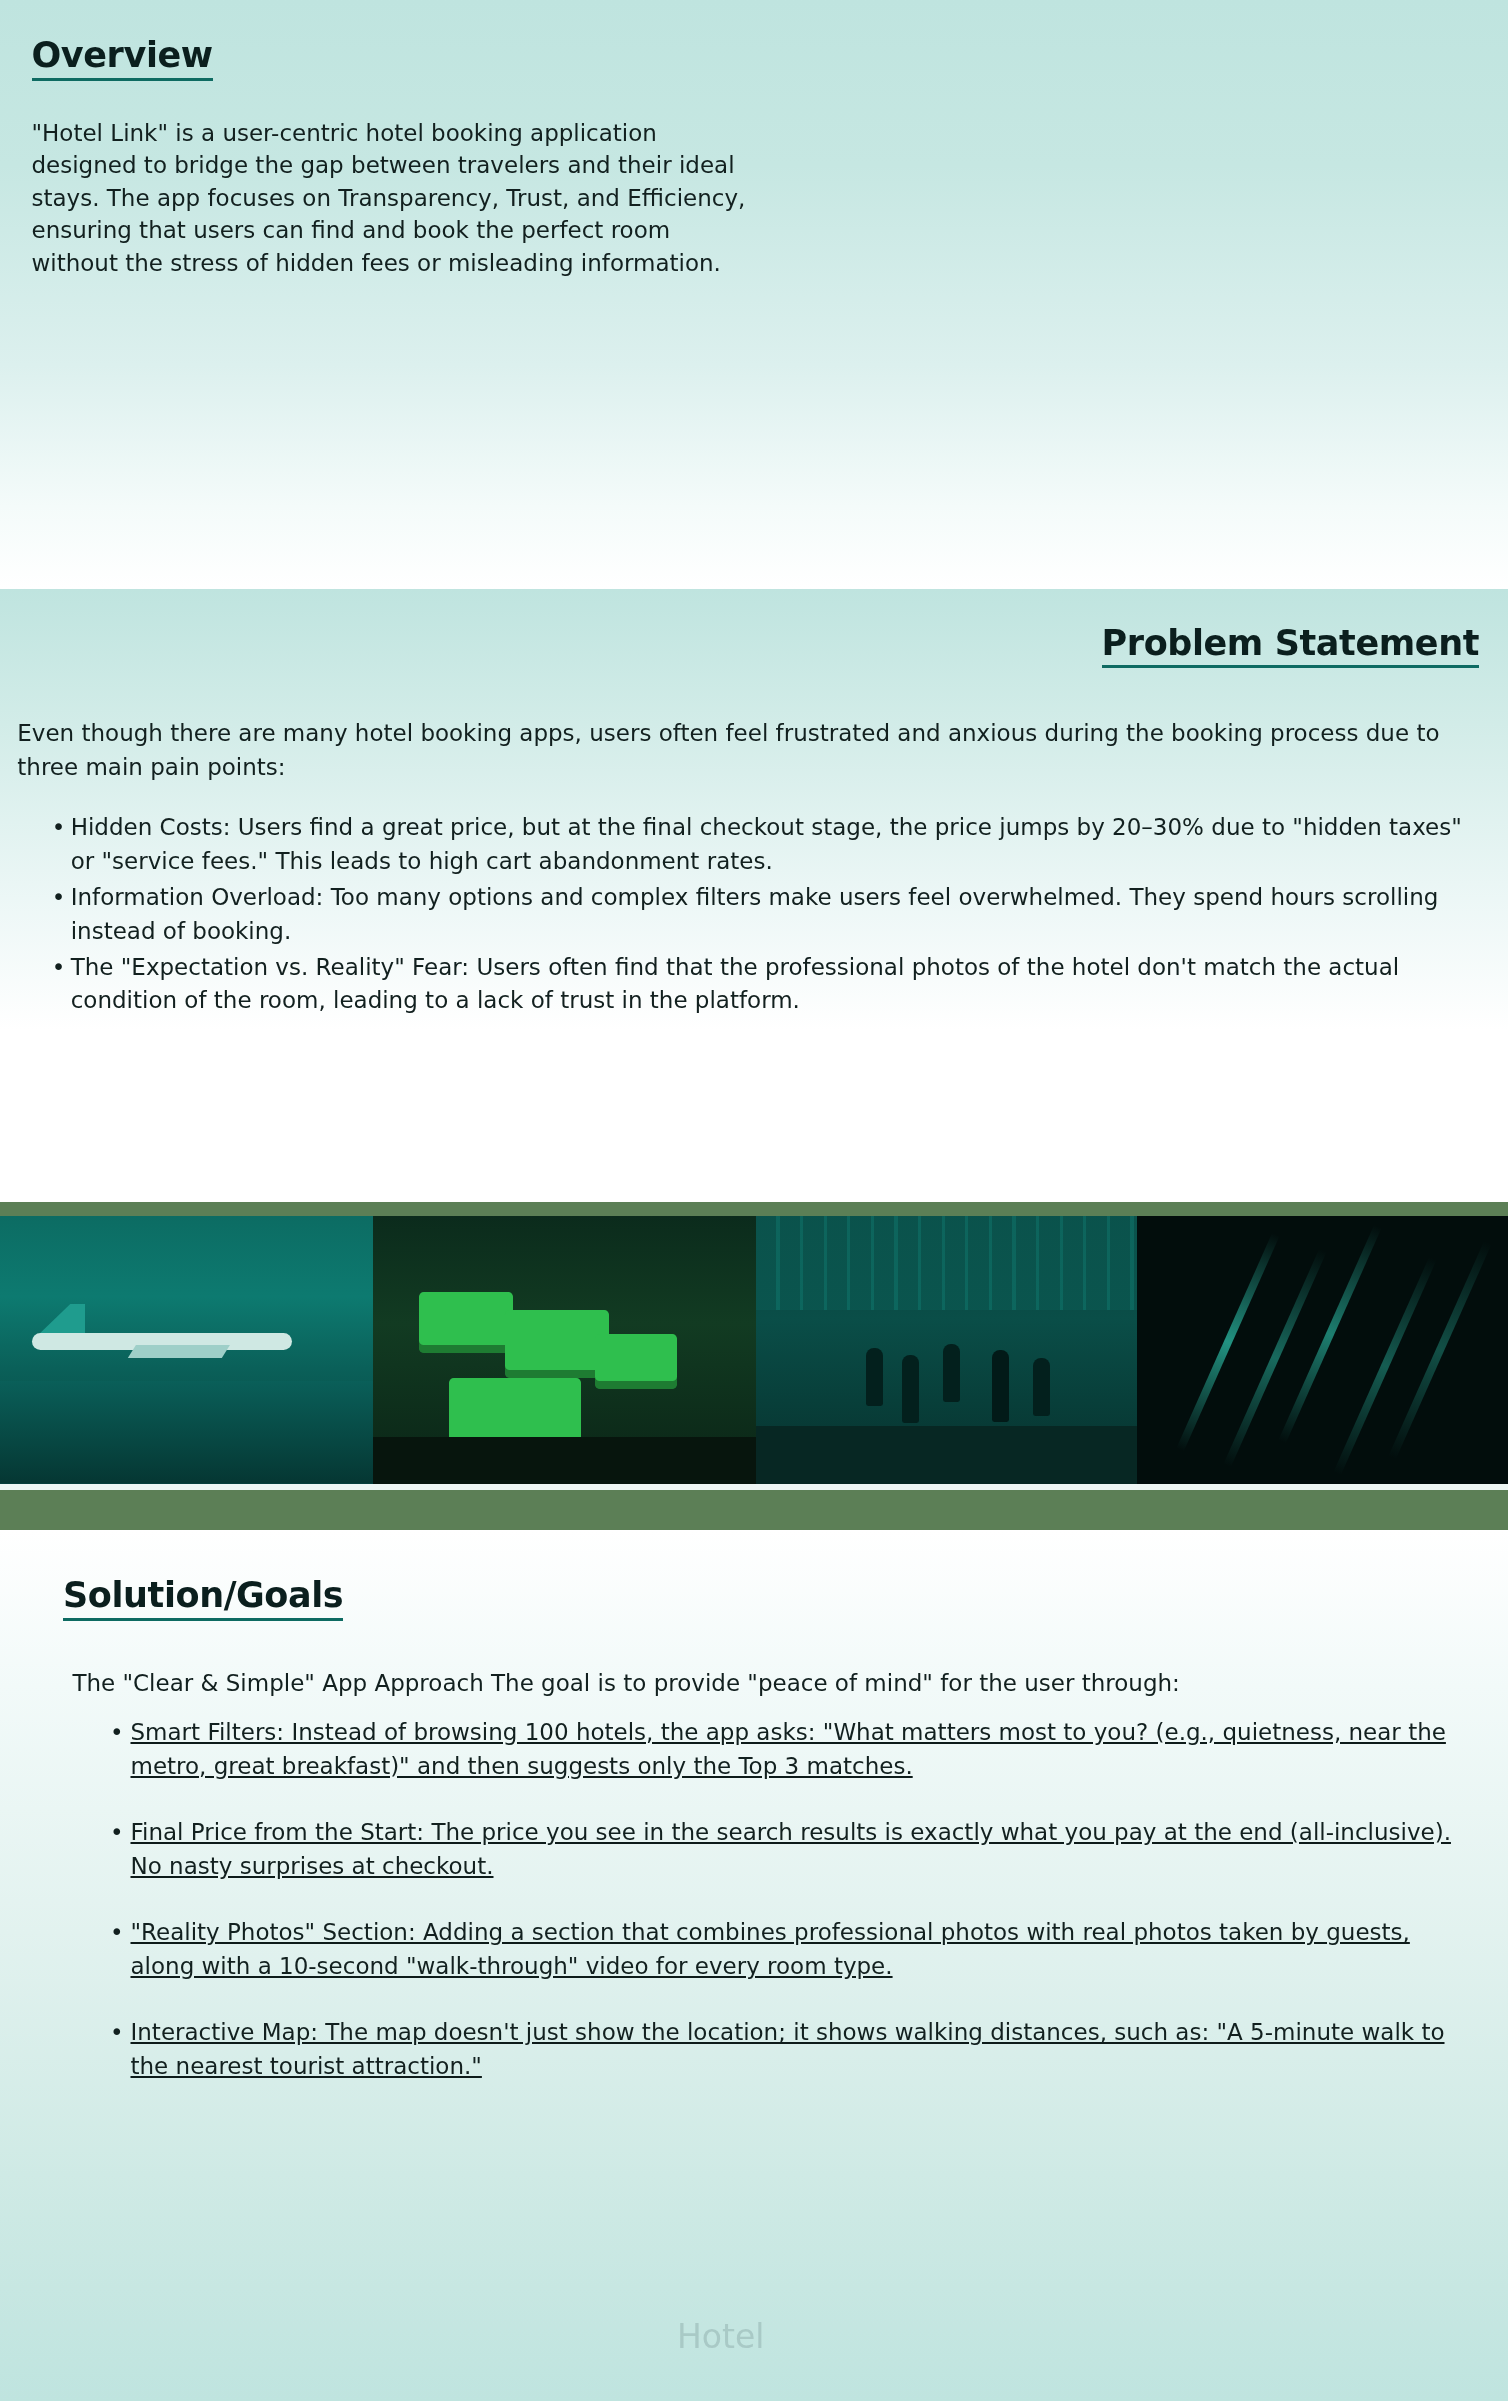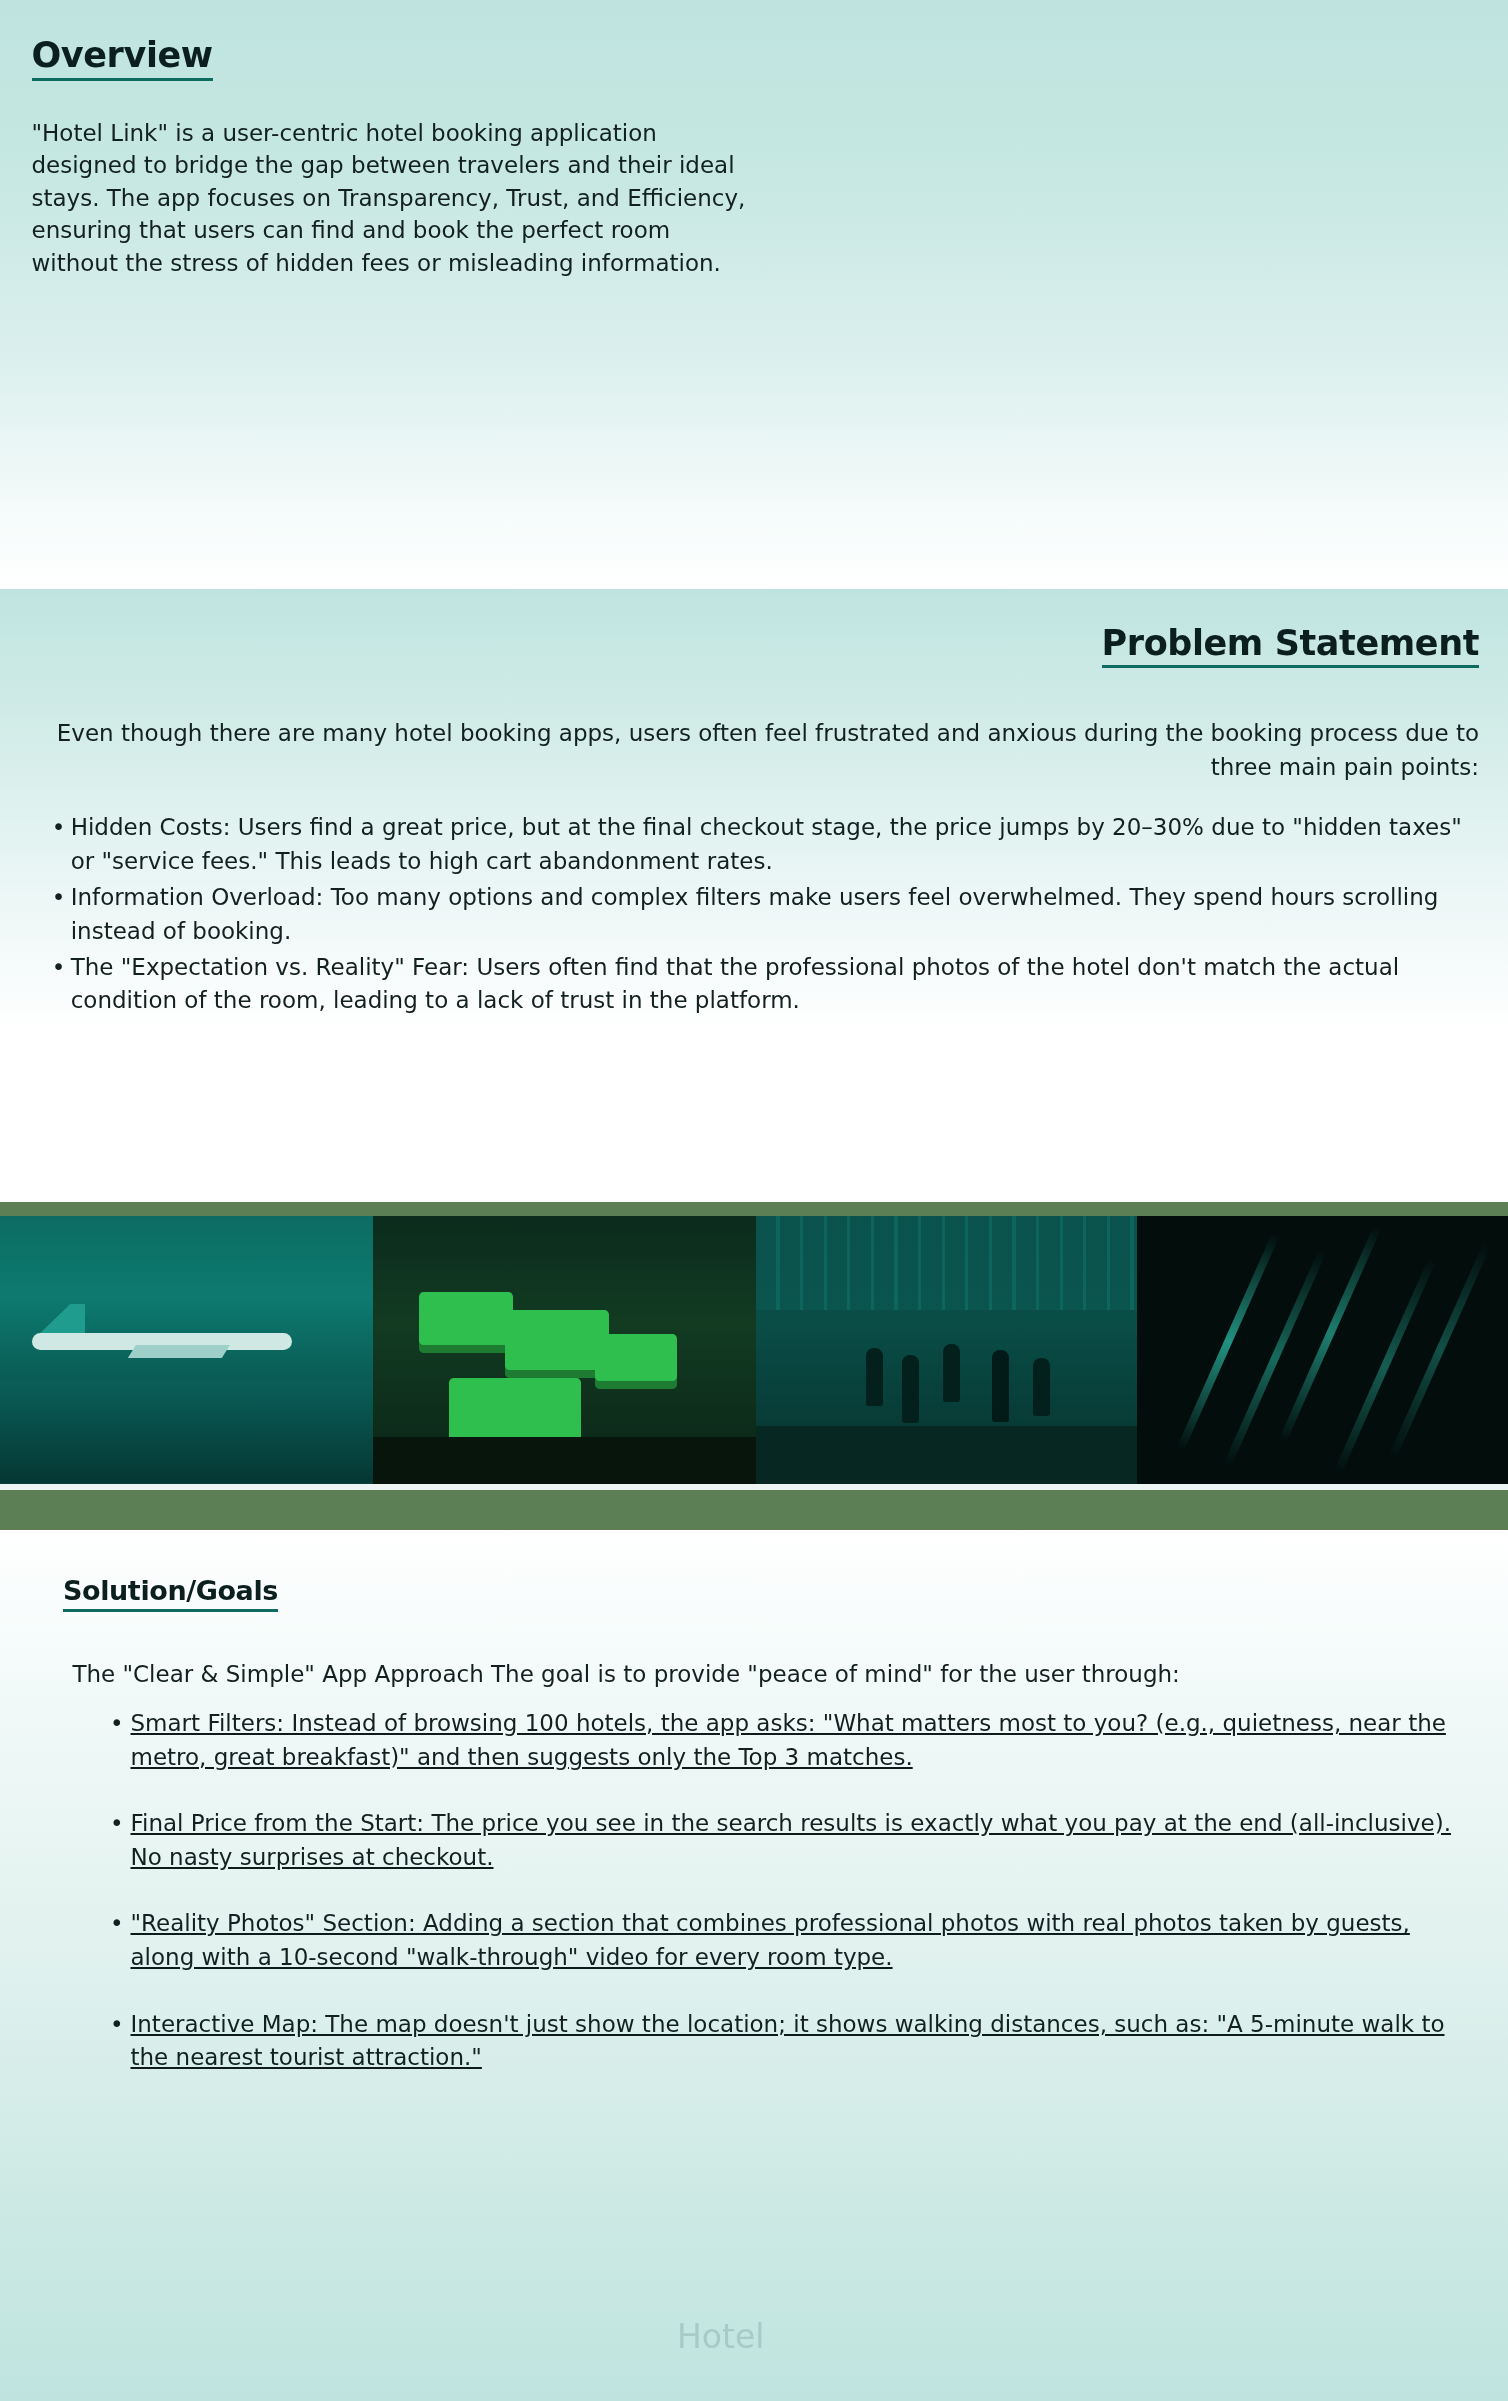--- a/index.html
+++ b/index.html
@@ -64,21 +64,20 @@
     border-bottom: 3.1px solid #0e6b62;
     line-height: 1.1;
   }
   .problem-intro {
     margin-top: 49px;
     font-size: 23px;
     line-height: 1.46;
     color: #12201f;
     max-width: 1480px;
     padding-left: 1.6px;
-    text-align: right;
   }
   .problem-list {
     margin: 27px 0 0 0;
     padding: 0 0 0 36px;
     list-style: none;
   }
   .problem-list li {
     position: relative;
     font-size: 23px;
     line-height: 1.45;
@@ -233,21 +232,21 @@
   
   .solution-section {
     position: relative;
     width: 1509px;
     min-height: 872px;
     background: linear-gradient(180deg, #ffffff 0%, #f2faf9 18%, #e2f2ef 46%, #cfeae5 74%, #bfe4df 100%);
     box-sizing: border-box;
     padding: 46px 31.5px 47px 63px;
   }
   .solution-title {
-    font-size: 27px;
+    font-size: 35px;
     font-weight: 700;
     letter-spacing: -0.4px;
     color: #0b1f1e;
     display: inline-block;
     padding-bottom: 3.1px;
     border-bottom: 3.1px solid #0e6b62;
     line-height: 1.1;
   }
   .solution-intro {
     margin-top: 46px;

